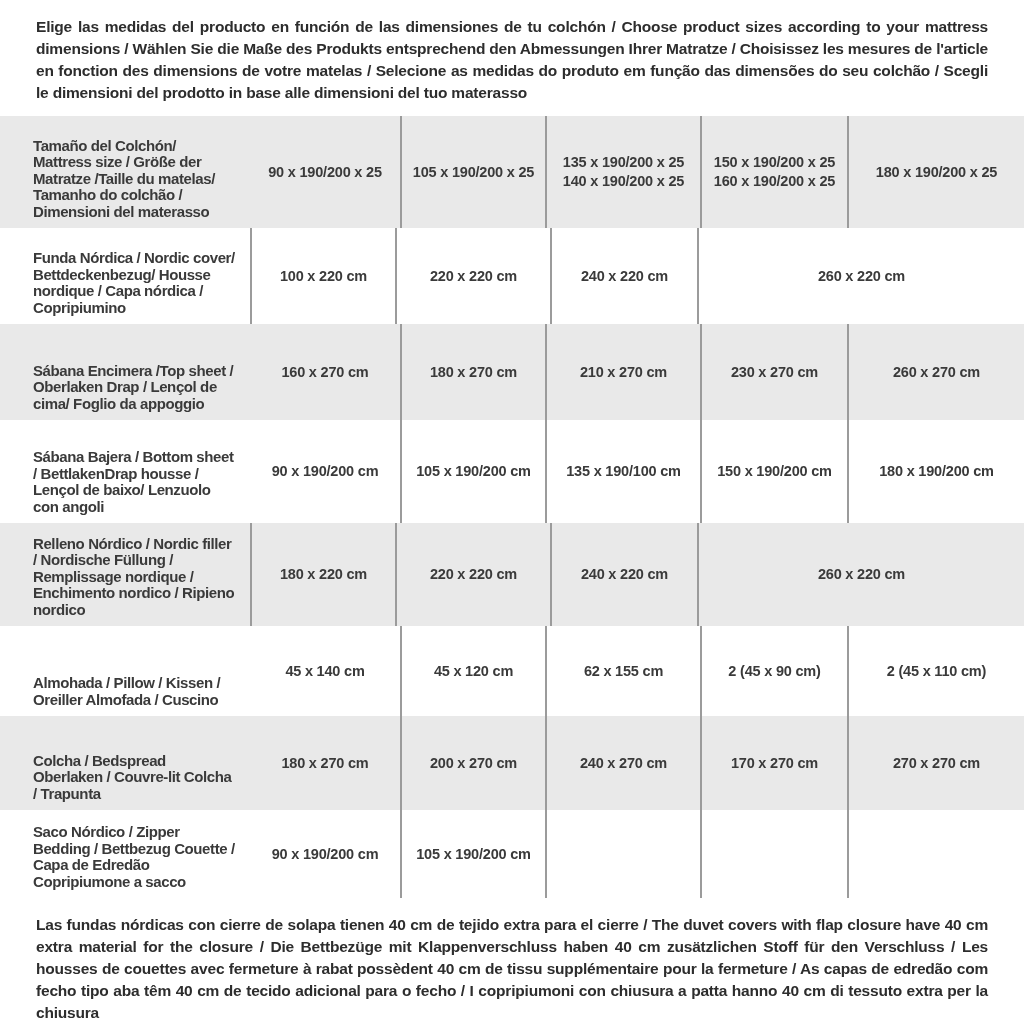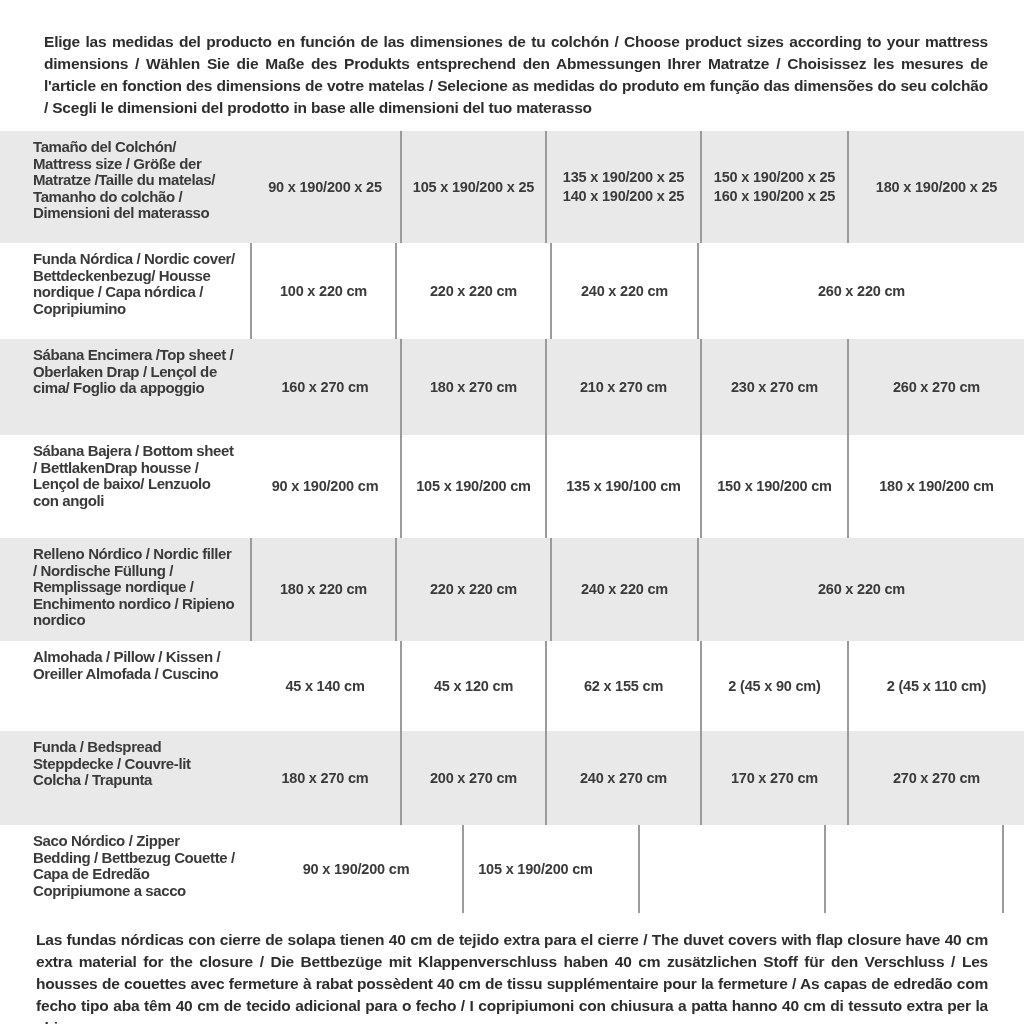--- a/index.html
+++ b/index.html
@@ -13,30 +13,30 @@
   }
   .para{
     margin:0;
     padding:0 36px;
     text-align:justify;
     font-size:15.5px;
     line-height:22px;
     letter-spacing:-0.2px;
     color:#2d2d2d;
   }
-  .intro{padding-top:31px;margin-left:8px;}
+  .intro{padding-top:16px;}
   .footer{margin-top:16px;}
   .size-table{margin-top:12px;}
-  .row{display:flex;align-items:flex-start;min-height:96px;}
+  .row{display:flex;align-items:flex-end;min-height:96px;}
   .row.shaded{background:#e9e9e9;}
   .row.h-header{min-height:112px;}
   .row.h-103{min-height:103px;}
   .row.h-90{min-height:90px;}
   .row.h-94{min-height:94px;}
-  .row.h-88{min-height:88px;gap:31px;}
+  .row.h-88{min-height:88px;}
   .label-cell{
     flex:0 0 250px;
     box-sizing:border-box;
     padding:8px 14px 8px 33px;
     font-size:15px;
     line-height:16.5px;
     letter-spacing:-0.4px;
     color:#3a3a3a;
   }
   .cell{
@@ -113,21 +113,21 @@
   <div class="row h-90">
     <div class="label-cell">Almohada  / Pillow / Kissen / Oreiller Almofada / Cuscino</div>
     <div class="cell c1">45 x 140 cm</div>
     <div class="cell c2">45 x 120 cm</div>
     <div class="cell c3">62 x 155 cm</div>
     <div class="cell c4">2 (45 x 90 cm)</div>
     <div class="cell c5">2 (45 x 110 cm)</div>
   </div>
 
   <div class="row shaded h-94">
-    <div class="label-cell">Funda / Bedspread Steppdecke / Couvre-lit Colcha / Trapunta</div>
+    <div class="label-cell">Colcha / Bedspread Oberlaken / Couvre-lit Colcha / Trapunta</div>
     <div class="cell c1">180 x 270 cm</div>
     <div class="cell c2">200 x 270 cm</div>
     <div class="cell c3">240 x 270 cm</div>
     <div class="cell c4">170 x 270 cm</div>
     <div class="cell c5">270 x 270 cm</div>
   </div>
 
   <div class="row h-88">
     <div class="label-cell">Saco Nórdico / Zipper Bedding / Bettbezug Couette  / Capa de Edredão Copripiumone a sacco</div>
     <div class="cell c1">90 x 190/200 cm</div>

